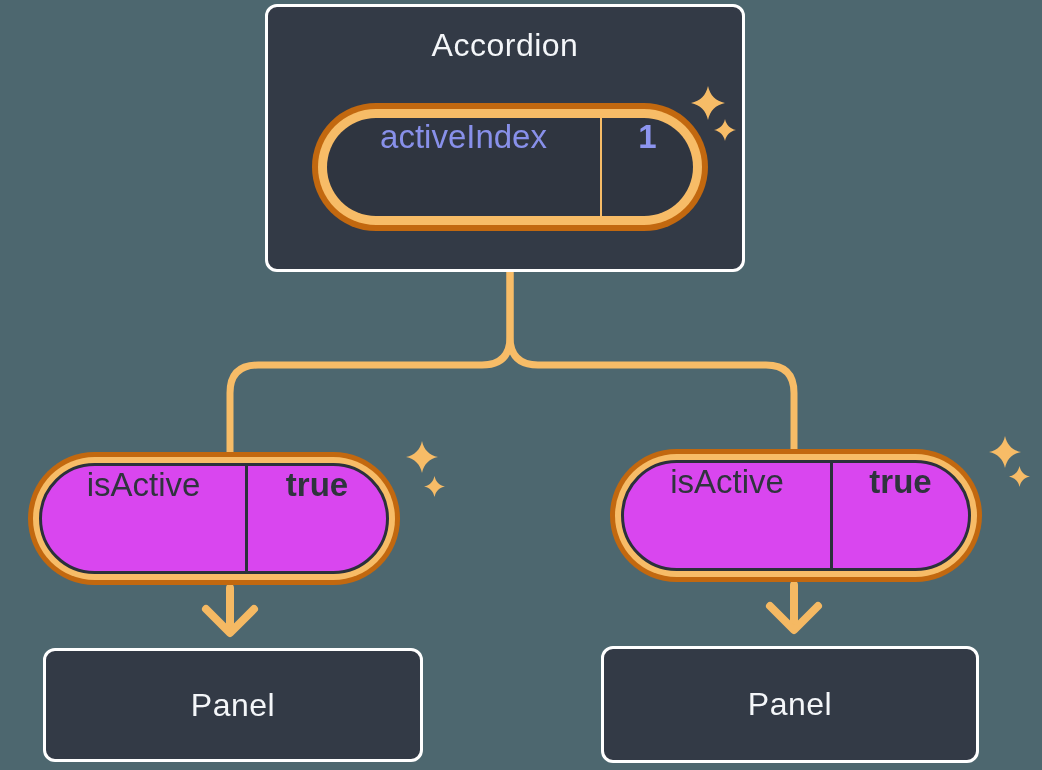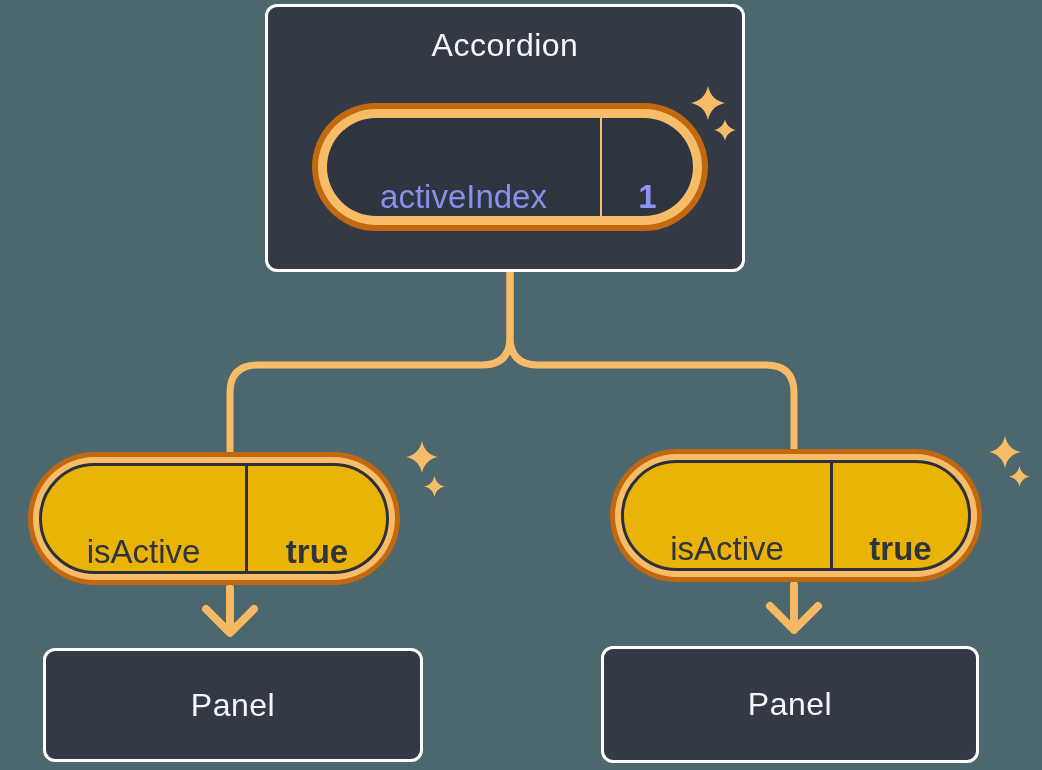--- a/index.html
+++ b/index.html
@@ -85,35 +85,35 @@
   .state-pill .cell-name { width: 273px; }
   .state-pill .pill-divider { width: 2px; background: #f7bc67; }
   .state-pill .cell-value { flex: 1; }
   .state-name  { color: #8890ea; font-size: 33px; }
   .state-value { color: #8d95f0; font-size: 33px; font-weight: 700; }
 
   .prop-pill-left  { left: 28px;  top: 452px; width: 372px; height: 133px; padding: 5px; }
   .prop-pill-right { left: 610px; top: 449px; width: 372px; height: 133px; padding: 5px; }
   .prop-pill-left .pill-mid, .prop-pill-right .pill-mid { padding: 6px; }
   .prop-pill-left .pill-inner, .prop-pill-right .pill-inner {
-    background: #eab308;
+    background: #d946ef;
     border: 3px solid #2b313b;
   }
   .prop-pill-left  .cell-name { width: 203px; }
   .prop-pill-right .cell-name { width: 206px; }
   .prop-pill-left .pill-divider, .prop-pill-right .pill-divider {
     width: 3px; background: #2b313b;
   }
   .prop-pill-left .cell-value, .prop-pill-right .cell-value { flex: 1; }
   .prop-name  { color: #2f343d; font-size: 33px; }
   .prop-value { color: #2f343d; font-size: 33px; font-weight: 700; }
 
   .cell {
     display: flex;
-    align-items: flex-end;
+    align-items: flex-start;
     justify-content: center;
   }
   .sparkle { position: absolute; z-index: 3; }
   .sparkle path { fill: #f7bc67; }
 </style>
 </head>
 <body>
 
 <div class="canvas">
 

